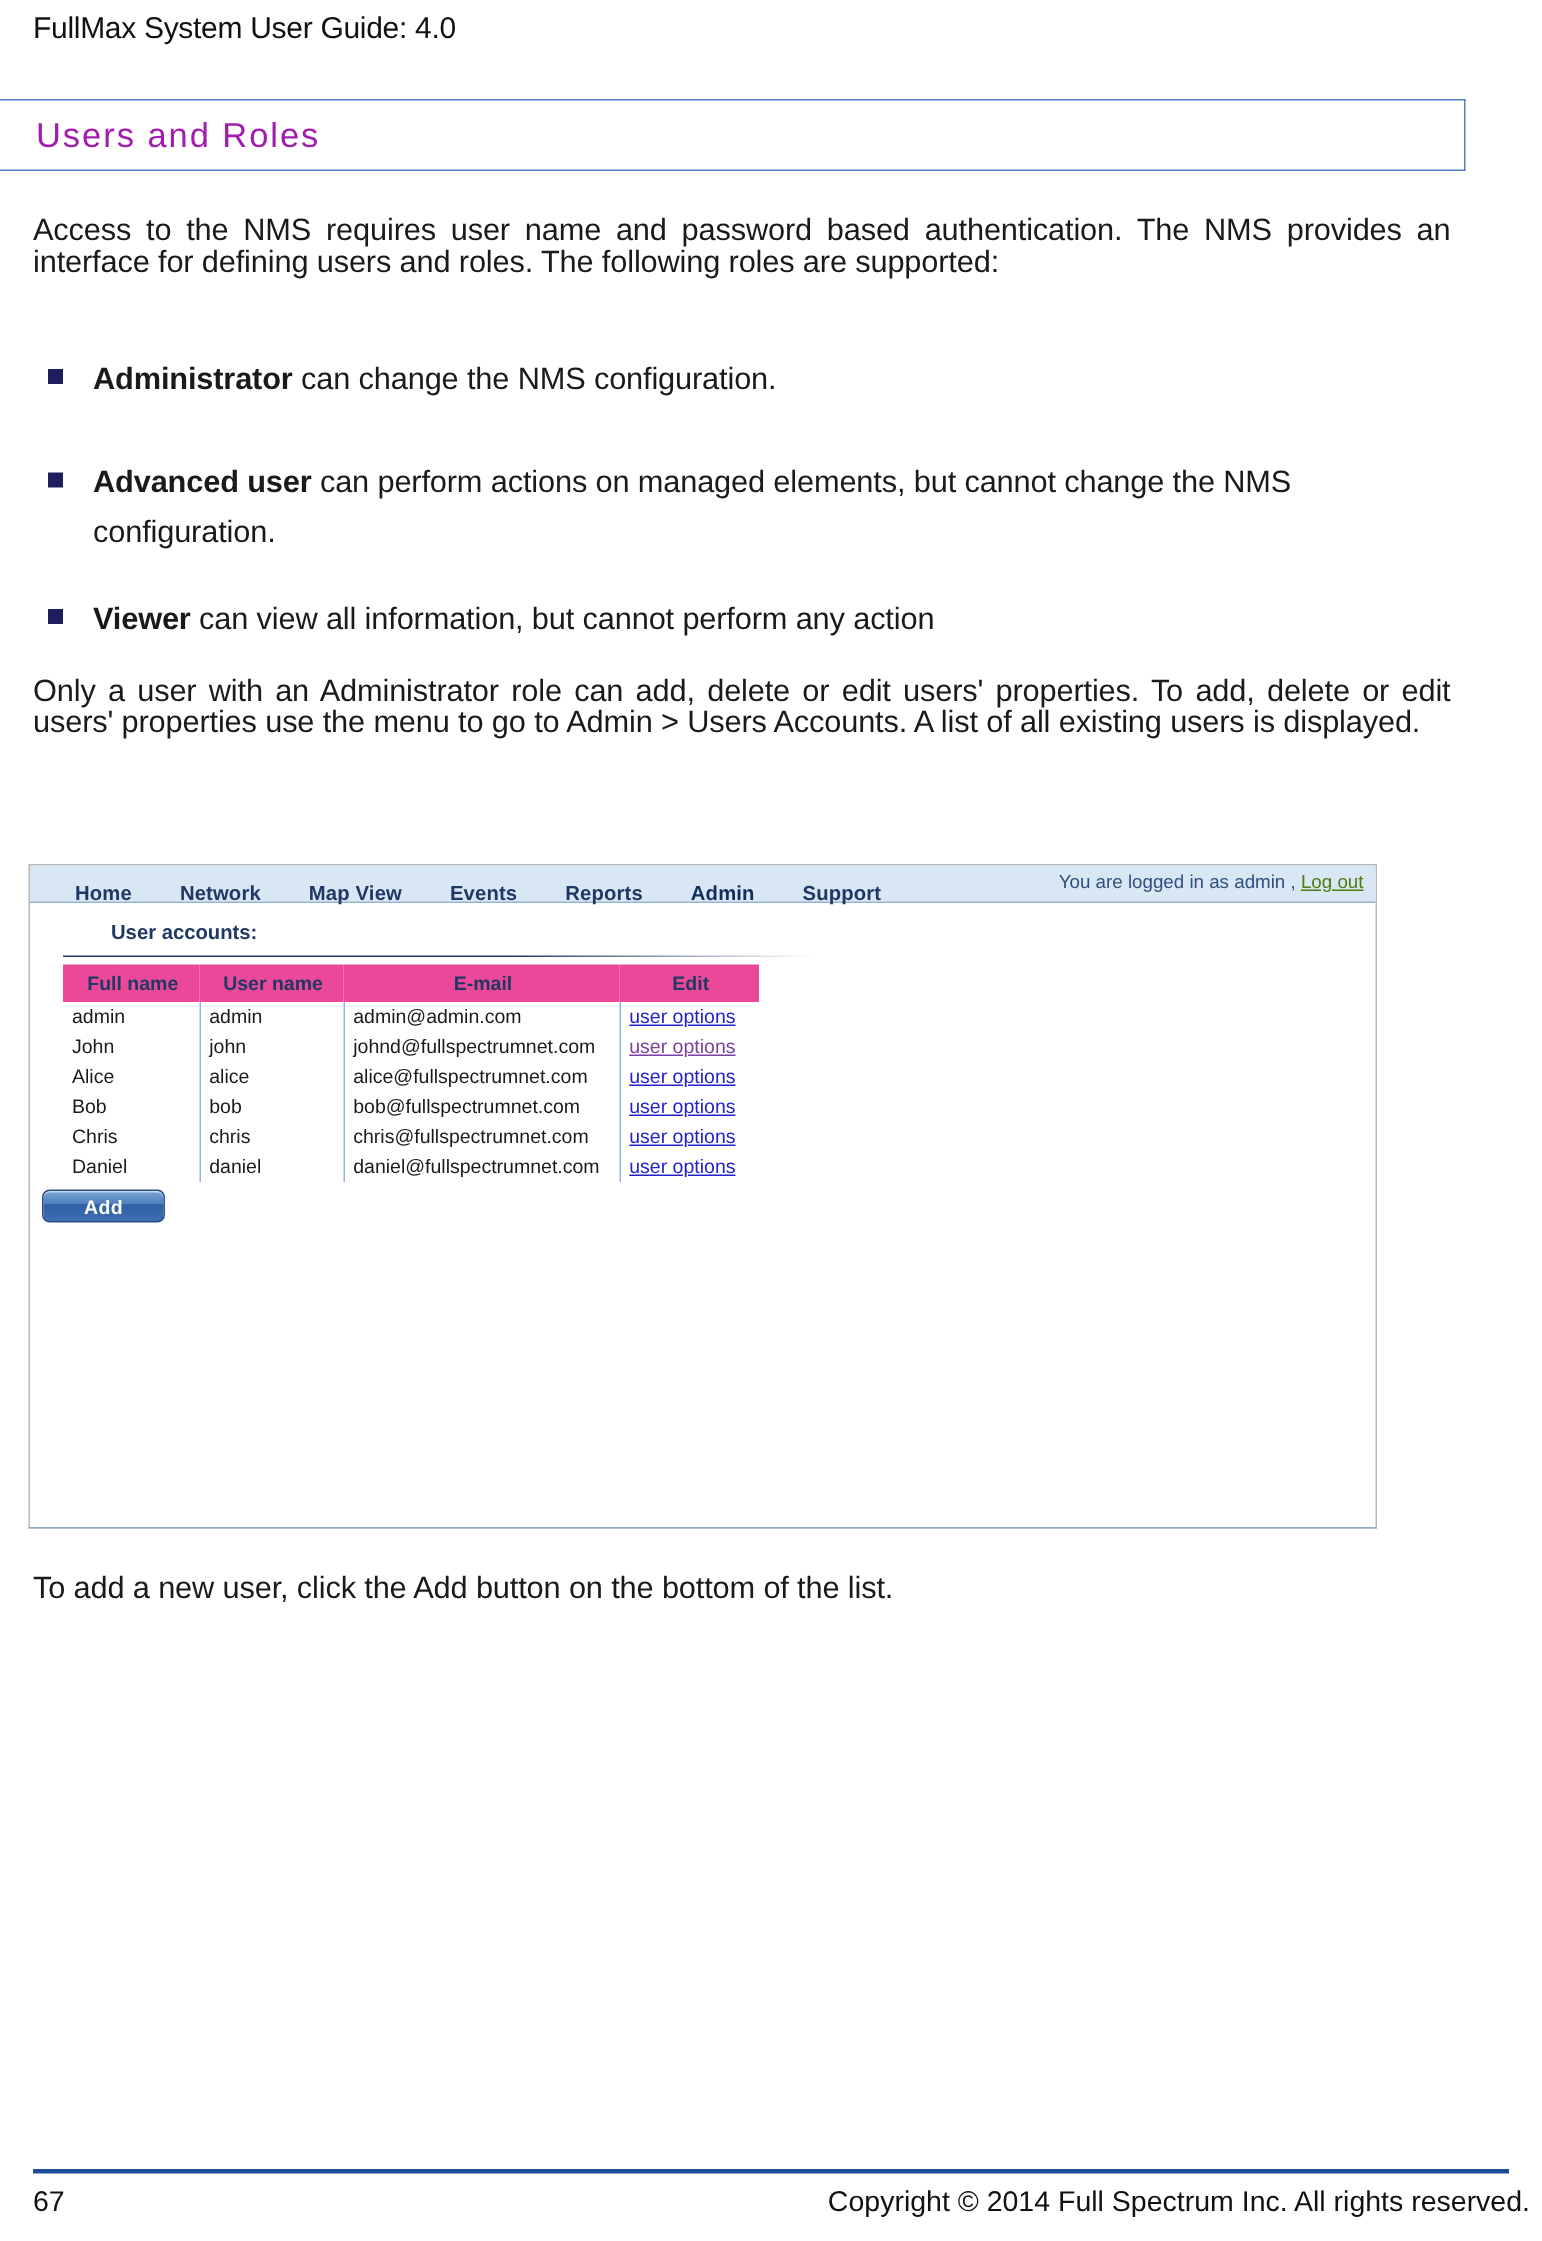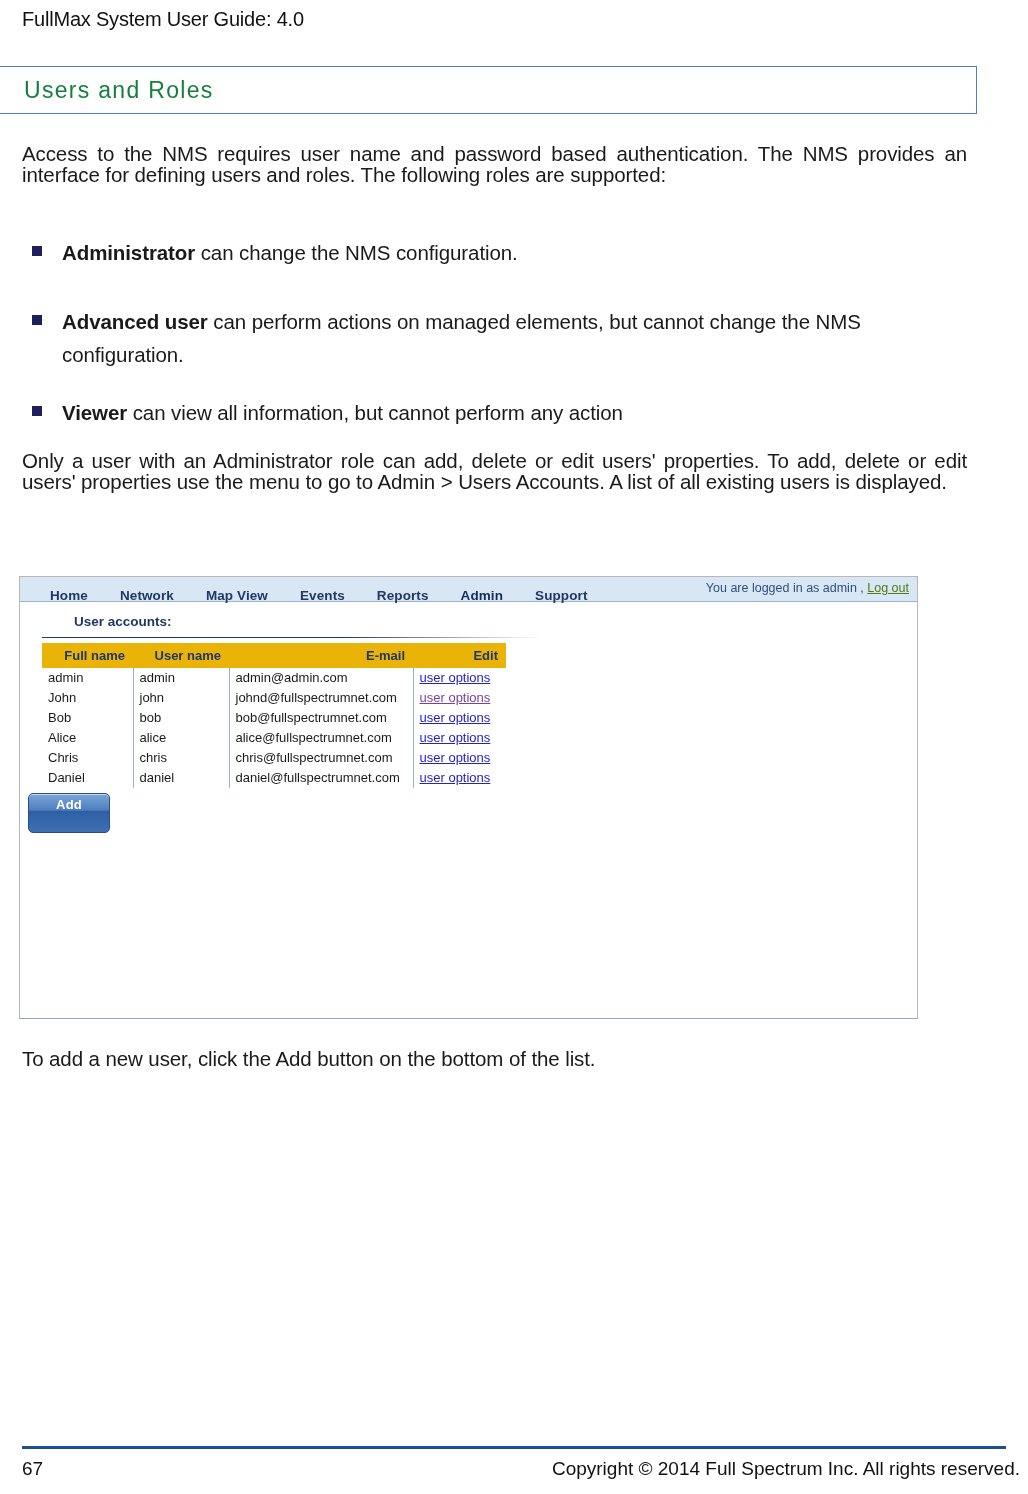--- a/index.html
+++ b/index.html
@@ -47,21 +47,21 @@
     width: 11px;
     height: 48px;
     background: #4f81bd;
   }
   .heading-text {
     position: absolute;
     left: 24px;
     top: 77px;
     font-size: 23px;
     letter-spacing: 1.3px;
-    color: #15803d;
+    color: #a21caf;
     white-space: nowrap;
   }
 
   
   .para {
     position: absolute;
     font-size: 20.5px;
     line-height: 21px;
     color: #1a1a1a;
     letter-spacing: -0.1px;
@@ -178,25 +178,25 @@
   
   .usertable {
     position: absolute;
     left: 22px;
     top: 66px;
     border-collapse: collapse;
     font-size: 13px;
     color: #111111;
   }
   .usertable thead th {
-    background: #eab308;
+    background: #ec4899;
     color: #1f3864;
     font-weight: bold;
     font-size: 13px;
-    text-align: right;
+    text-align: center;
     padding: 5px 8px 5px 10px;
     border: none;
     white-space: nowrap;
   }
   .usertable tbody td {
     padding: 1px 8px 1px 6px;
     border-left: 1px solid #9ab4d3;
     white-space: nowrap;
     font-size: 13px;
     line-height: 18px;
@@ -214,21 +214,21 @@
     font-size: 13px;
   }
   .usertable tr.visited a.uopt { color: #7b3fa0; }
 
   
   .add-btn {
     position: absolute;
     left: 28px;
     top: 793px;
     width: 82px;
-    height: 40px;
+    height: 22px;
     border: 1px solid #2a4f84;
     border-radius: 5px;
     background: linear-gradient(to bottom, #7ba7d7 0%, #4f7fbe 42%, #2f5fa5 46%, #3f6fb2 100%);
     box-shadow: inset 0 1px 0 rgba(255,255,255,0.55);
     color: #ffffff;
     font-size: 13px;
     font-weight: bold;
     text-align: center;
     line-height: 22px;
     box-sizing: border-box;
@@ -325,32 +325,32 @@
         <td class="c-mail">admin@admin.com</td>
         <td><a class="uopt" href="#">user options</a></td>
       </tr>
       <tr class="visited">
         <td>John</td>
         <td>john</td>
         <td class="c-mail">johnd@fullspectrumnet.com</td>
         <td><a class="uopt" href="#">user options</a></td>
       </tr>
       <tr>
+        <td>Alice</td>
+        <td>alice</td>
+        <td class="c-mail">alice@fullspectrumnet.com</td>
+        <td><a class="uopt" href="#">user options</a></td>
+      </tr>
+      <tr>
         <td>Bob</td>
         <td>bob</td>
         <td class="c-mail">bob@fullspectrumnet.com</td>
         <td><a class="uopt" href="#">user options</a></td>
       </tr>
       <tr>
-        <td>Alice</td>
-        <td>alice</td>
-        <td class="c-mail">alice@fullspectrumnet.com</td>
-        <td><a class="uopt" href="#">user options</a></td>
-      </tr>
-      <tr>
         <td>Chris</td>
         <td>chris</td>
         <td class="c-mail">chris@fullspectrumnet.com</td>
         <td><a class="uopt" href="#">user options</a></td>
       </tr>
       <tr>
         <td>Daniel</td>
         <td>daniel</td>
         <td class="c-mail">daniel@fullspectrumnet.com</td>
         <td><a class="uopt" href="#">user options</a></td>

